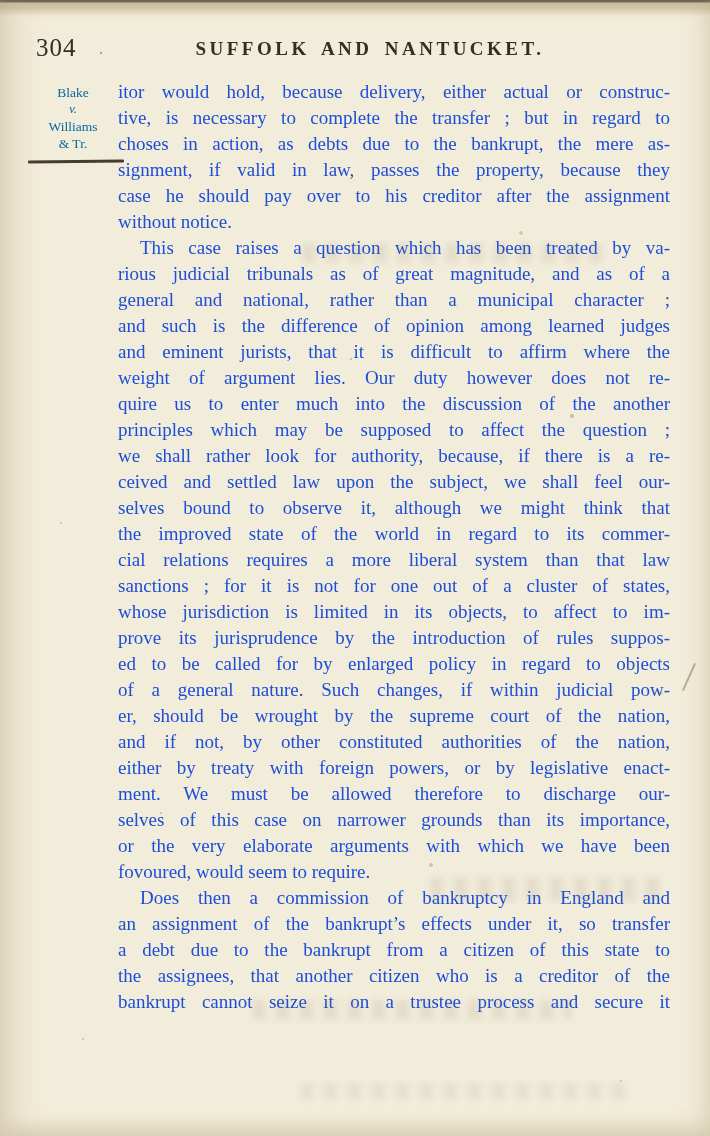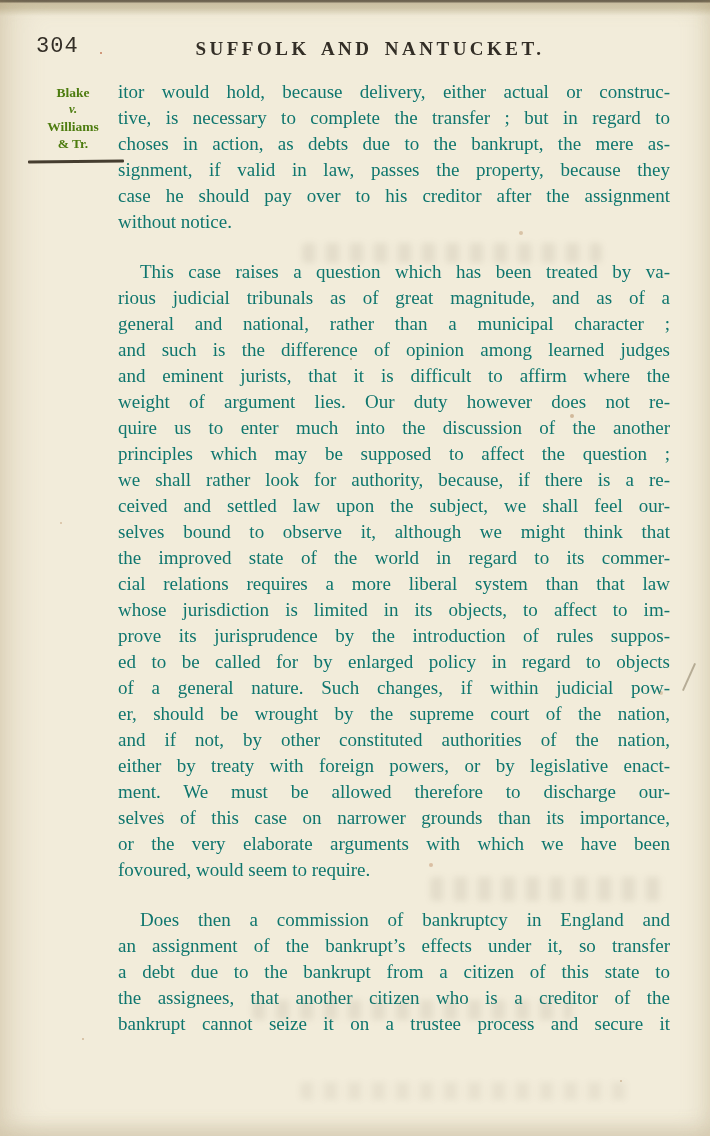--- a/index.html
+++ b/index.html
@@ -25,52 +25,51 @@
   }
   .edge-vignette {
     position: absolute; inset: 0; pointer-events: none;
     box-shadow:
       inset 18px 0 28px rgba(166,146,108,0.18),
       inset -10px 0 22px rgba(166,146,108,0.14),
       inset 0 -8px 18px rgba(166,146,108,0.18);
   }
   .page-number {
     position: absolute; left: 36px; top: 34px;
-    font-size: 22px; letter-spacing: 1px; font-weight: normal; font-family: Liberation Mono, monospace;
+    font-size: 25px; letter-spacing: 1px; font-weight: normal;
   }
   .running-header {
     position: absolute; left: 30px; top: 38px; width: 680px;
     text-align: center;
     font-size: 19px; font-weight: bold; letter-spacing: 3.5px;
     word-spacing: 4px;
   }
   .margin-note {
     position: absolute; left: 22px; top: 84px; width: 102px;
     text-align: center;
     font-size: 13.5px; line-height: 17px;
-    color: #4d7c0f;
-    font-weight: bold;
+    color: #0369a1;
   }
   .margin-note .vitalic { font-style: italic; font-size: 12.5px; }
   .margin-rule {
     position: absolute; left: 28px; top: 160px; width: 96px; height: 3px;
     background: #453d2f;
     transform: rotate(-0.6deg);
     border-radius: 1px;
   }
   .body-text {
     position: absolute; left: 118px; top: 79px; width: 552px;
     font-size: 19px; line-height: 26px;
-    color: #0f766e;
+    color: #1d4ed8;
   }
   .line { text-align: justify; height: 26px; overflow: hidden; }
   .line::after { content: ""; display: inline-block; width: 100%; height: 0; }
   .line.last { text-align: left; }
   .line.last::after { content: none; }
-  .para.indent .line:first-child { text-indent: 22px; margin-top: 24px; }
+  .para.indent .line:first-child { text-indent: 22px; }
   
   .smudge {
     position: absolute; border-radius: 4px; pointer-events: none;
     background: repeating-linear-gradient(90deg,
       rgba(122,111,90,0.22) 0 13px, rgba(122,111,90,0.02) 13px 24px);
     filter: blur(3px); opacity: 0.55;
   }
   .smudge.s1 { left: 302px; top: 243px; width: 300px; height: 20px; }
   .smudge.s2 { left: 430px; top: 877px; width: 235px; height: 24px; }
   .smudge.s3 { left: 252px; top: 1000px; width: 320px; height: 20px; }
@@ -130,20 +129,21 @@
         <div class="line">and such is the difference of opinion among learned judges</div>
         <div class="line">and eminent jurists, that it is difficult to affirm where the</div>
         <div class="line">weight of argument lies.  Our duty however does not re-</div>
         <div class="line">quire us to enter much into the discussion of the another</div>
         <div class="line">principles which may be supposed to affect the question ;</div>
         <div class="line">we shall rather look for authority, because, if there is a re-</div>
         <div class="line">ceived and settled law upon the subject, we shall feel our-</div>
         <div class="line">selves bound to observe it, although we might think that</div>
         <div class="line">the improved state of the world in regard to its commer-</div>
         <div class="line">cial relations requires a more liberal system than that law</div>
+        <div class="line">sanctions ; for it is not for one out of a cluster of states,</div>
         <div class="line">whose jurisdiction is limited in its objects, to affect to im-</div>
         <div class="line">prove its jurisprudence by the introduction of rules suppos-</div>
         <div class="line">ed to be called for by enlarged policy in regard to objects</div>
         <div class="line">of a general nature.  Such changes, if within judicial pow-</div>
         <div class="line">er, should be wrought by the supreme court of the nation,</div>
         <div class="line">and if not, by other constituted authorities of the nation,</div>
         <div class="line">either by treaty with foreign powers, or by legislative enact-</div>
         <div class="line">ment.  We must be allowed therefore to discharge our-</div>
         <div class="line">selves of this case on narrower grounds than its importance,</div>
         <div class="line">or the very elaborate arguments with which we have been</div>

